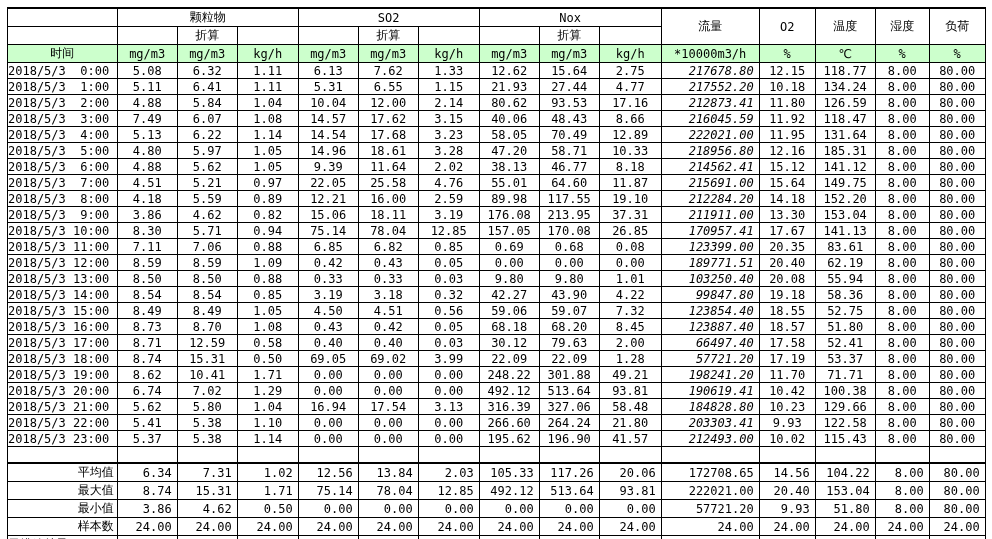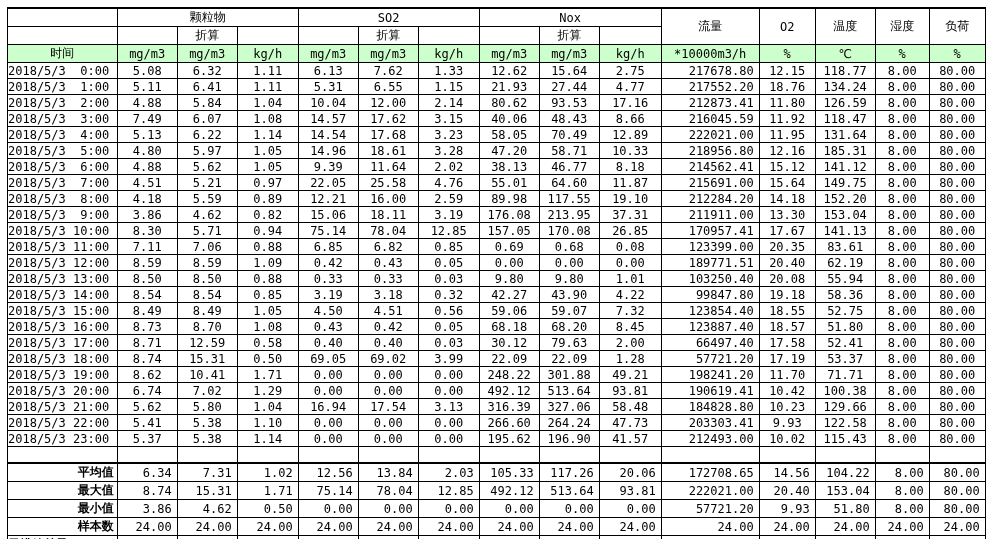--- a/index.html
+++ b/index.html
@@ -16,26 +16,26 @@
   }
   td {
     border:1px solid #000; height:15px; padding:0;
     overflow:hidden; white-space:pre; vertical-align:middle;
   }
   thead td { text-align:center; }
   tr.green td { background:#ccffcc;margin-top:20px; }
   
   tr.data-row td.lbl { text-align:left; padding-right:3px; }
   tr.data-row td.num { text-align:center; padding:0 2px; }
-  tr.data-row td:nth-child(11) { text-align:right; padding-right:5px; }
+  tr.data-row td:nth-child(11) { text-align:right; padding-right:5px;font-style:italic; }
   
   tr.spacer td { border-bottom:2px solid #000; }
   tr.spacer td:first-child { border-left:none; }
   
-  tr.summary td.lbl { text-align:right; padding-right:3px;font-weight:bold; }
+  tr.summary td.lbl { text-align:right; padding-right:3px; }
   tr.summary td.num { text-align:right; padding-right:5px; }
   tr.total-row td.lbl { text-align:left; padding-left:0; border-left:none; }
 </style>
 </head>
 <body>
 
 <div class="sheet">
   <table>
     <colgroup>
       <col style="width:108px">
@@ -119,21 +119,21 @@
           <td class="num">5.11</td>
           <td class="num">6.41</td>
           <td class="num">1.11</td>
           <td class="num">5.31</td>
           <td class="num">6.55</td>
           <td class="num">1.15</td>
           <td class="num">21.93</td>
           <td class="num">27.44</td>
           <td class="num">4.77</td>
           <td class="num">217552.20</td>
-          <td class="num">18.76</td>
+          <td class="num">10.18</td>
           <td class="num">134.24</td>
           <td class="num">8.00</td>
           <td class="num">80.00</td>
         </tr>
         <tr class="data-row">
           <td class="lbl">2018/5/3  2:00</td>
           <td class="num">4.88</td>
           <td class="num">5.84</td>
           <td class="num">1.04</td>
           <td class="num">10.04</td>
@@ -474,21 +474,21 @@
         <tr class="data-row">
           <td class="lbl">2018/5/3 22:00</td>
           <td class="num">5.41</td>
           <td class="num">5.38</td>
           <td class="num">1.10</td>
           <td class="num">0.00</td>
           <td class="num">0.00</td>
           <td class="num">0.00</td>
           <td class="num">266.60</td>
           <td class="num">264.24</td>
-          <td class="num">47.73</td>
+          <td class="num">21.80</td>
           <td class="num">203303.41</td>
           <td class="num">9.93</td>
           <td class="num">122.58</td>
           <td class="num">8.00</td>
           <td class="num">80.00</td>
         </tr>
         <tr class="data-row">
           <td class="lbl">2018/5/3 23:00</td>
           <td class="num">5.37</td>
           <td class="num">5.38</td>

